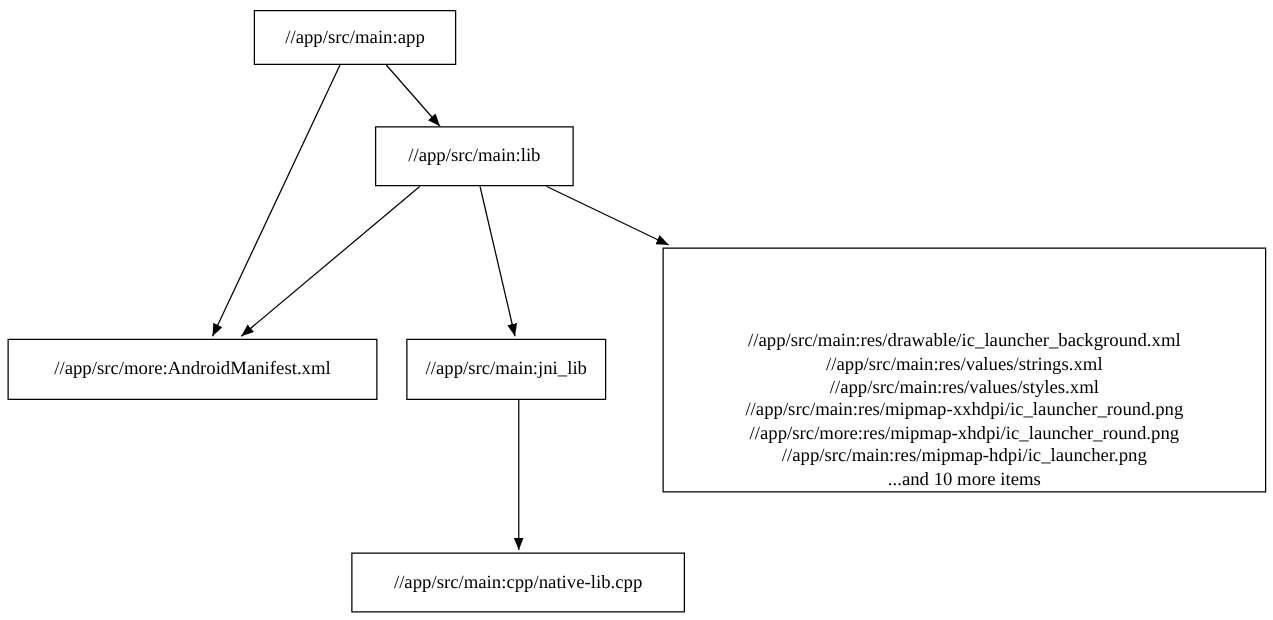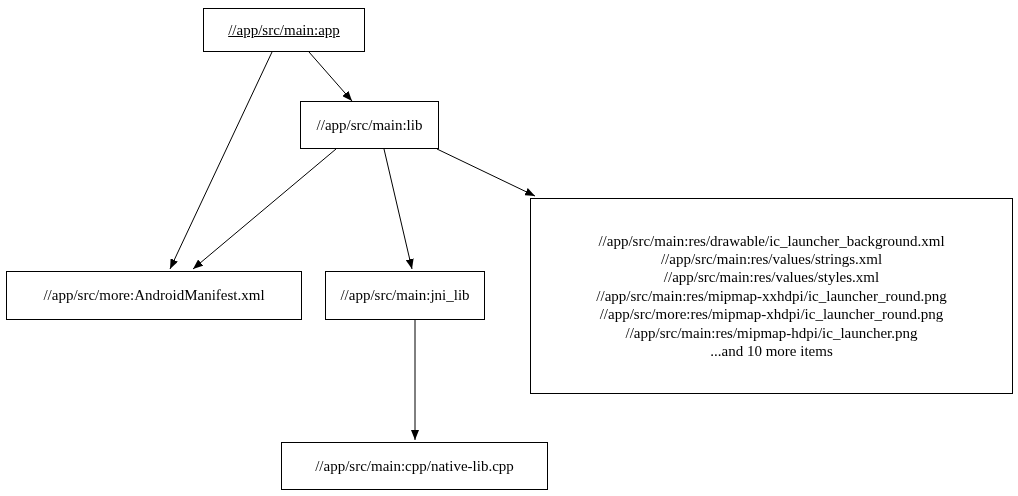--- a/index.html
+++ b/index.html
@@ -37,21 +37,21 @@
   }
   .node-multi {
     position: absolute;
     box-sizing: border-box;
     border: 1px solid #000000;
     background: #ffffff;
     color: #000000;
     display: flex;
     flex-direction: column;
     align-items: center;
-    justify-content: center;
+    justify-content: flex-end;
     font-size: 15px;
     text-align: center;
   }
   .node-multi span {
     display: block;
     line-height: 18.4px;
     white-space: nowrap;
   }
   svg line {
     stroke: #000000;
@@ -70,25 +70,25 @@
       </marker>
     </defs>
     <line x1="272" y1="52" x2="170" y2="269" marker-end="url(#arrow)"></line>
     <line x1="309" y1="52" x2="352" y2="101" marker-end="url(#arrow)"></line>
     <line x1="336" y1="149" x2="193" y2="269" marker-end="url(#arrow)"></line>
     <line x1="384" y1="149" x2="412" y2="269" marker-end="url(#arrow)"></line>
     <line x1="437" y1="149" x2="535" y2="196" marker-end="url(#arrow)"></line>
     <line x1="415" y1="320" x2="415" y2="440" marker-end="url(#arrow)"></line>
   </svg>
 
-  <div class="node" style="left:203px; top:8px; width:162px; height:44px;text-decoration:underline;">
+  <div class="node" style="left:203px; top:8px; width:162px; height:44px;">
     <span>//app/src/main:app</span>
   </div>
 
-  <div class="node" style="left:300px; top:101px; width:139px; height:48px;">
+  <div class="node" style="left:300px; top:101px; width:159px; height:48px;">
     <span>//app/src/main:lib</span>
   </div>
 
   <div class="node" style="left:6px; top:271px; width:296px; height:49px;">
     <span>//app/src/more:AndroidManifest.xml</span>
   </div>
 
   <div class="node" style="left:325px; top:271px; width:160px; height:49px;">
     <span>//app/src/main:jni_lib</span>
   </div>

